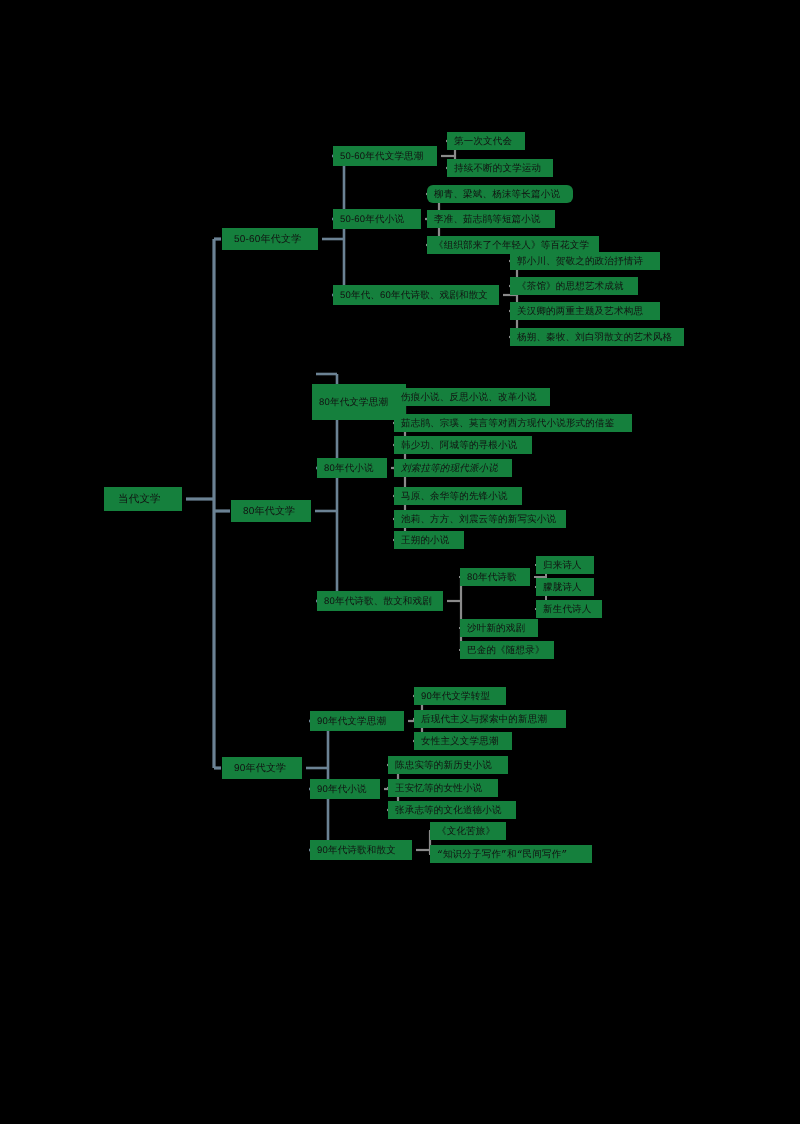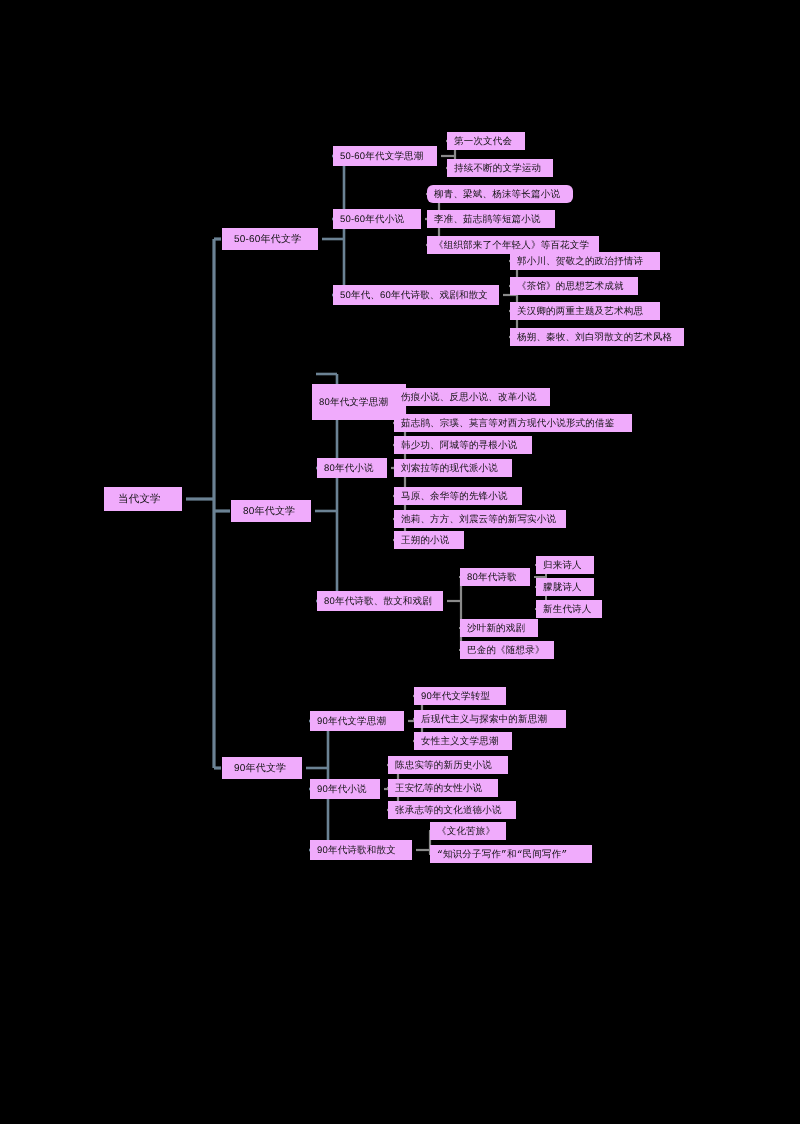--- a/index.html
+++ b/index.html
@@ -15,21 +15,21 @@
     overflow: hidden;
   }
   #canvas {
     position: absolute;
     inset: 0;
     width: 800px;
     height: 1124px;
   }
   .node {
     position: absolute;
-    background: #f0abfc;
+    background: #15803d;
     color: #111111;
     font-size: 10px;
     line-height: 13px;
     letter-spacing: 0.2px;
     white-space: nowrap;
     padding: 4px 7px 4px 7px;
     box-sizing: border-box;
     text-rendering: geometricPrecision;
   }
   .node.root {
@@ -140,21 +140,21 @@
       <div class="node lvl3" style="left: 510px; top: 252px; min-width: 150px; height: 18px; display: flex; align-items: center;">郭小川、贺敬之的政治抒情诗</div>
       <div class="node lvl3" style="left: 510px; top: 277px; min-width: 128px; height: 18px; display: flex; align-items: center;">《茶馆》的思想艺术成就</div>
       <div class="node lvl3" style="left: 510px; top: 302px; min-width: 150px; height: 18px; display: flex; align-items: center;">关汉卿的两重主题及艺术构思</div>
       <div class="node lvl3" style="left: 510px; top: 328px; min-width: 174px; height: 18px; display: flex; align-items: center;">杨朔、秦牧、刘白羽散文的艺术风格</div>
       <div class="node lvl1" style="left: 231px; top: 500px; min-width: 80px; height: 22px; display: flex; align-items: center;">80年代文学</div>
       <div class="node lvl2" style="left: 312px; top: 364px; min-width: 94px; height: 36px; display: flex; align-items: center; margin-top: 20px;">80年代文学思潮</div>
       <div class="node lvl2" style="left: 317px; top: 458px; min-width: 70px; height: 20px; display: flex; align-items: center;">80年代小说</div>
       <div class="node lvl3" style="left: 394px; top: 388px; min-width: 156px; height: 18px; display: flex; align-items: center;">伤痕小说、反思小说、改革小说</div>
       <div class="node lvl3" style="left: 394px; top: 414px; min-width: 238px; height: 18px; display: flex; align-items: center;">茹志鹃、宗璞、莫言等对西方现代小说形式的借鉴</div>
       <div class="node lvl3" style="left: 394px; top: 436px; min-width: 138px; height: 18px; display: flex; align-items: center;">韩少功、阿城等的寻根小说</div>
-      <div class="node lvl3" style="left: 394px; top: 459px; min-width: 118px; height: 18px; display: flex; align-items: center;">刘索拉等的现代派小说</div>
+      <div class="node lvl3" style="left: 394px; top: 459px; min-width: 118px; height: 18px; display: flex; align-items: center; font-style: italic;">刘索拉等的现代派小说</div>
       <div class="node lvl3" style="left: 394px; top: 487px; min-width: 128px; height: 18px; display: flex; align-items: center;">马原、余华等的先锋小说</div>
       <div class="node lvl3" style="left: 394px; top: 510px; min-width: 172px; height: 18px; display: flex; align-items: center;">池莉、方方、刘震云等的新写实小说</div>
       <div class="node lvl3" style="left: 394px; top: 531px; min-width: 70px; height: 18px; display: flex; align-items: center;">王朔的小说</div>
       <div class="node lvl2" style="left: 317px; top: 591px; min-width: 126px; height: 20px; display: flex; align-items: center;">80年代诗歌、散文和戏剧</div>
       <div class="node lvl3" style="left: 460px; top: 568px; min-width: 70px; height: 18px; display: flex; align-items: center;">80年代诗歌</div>
       <div class="node lvl4" style="left: 536px; top: 556px; min-width: 58px; height: 18px; display: flex; align-items: center;">归来诗人</div>
       <div class="node lvl4" style="left: 536px; top: 578px; min-width: 58px; height: 18px; display: flex; align-items: center;">朦胧诗人</div>
       <div class="node lvl4" style="left: 536px; top: 600px; min-width: 66px; height: 18px; display: flex; align-items: center;">新生代诗人</div>
       <div class="node lvl3" style="left: 460px; top: 619px; min-width: 78px; height: 18px; display: flex; align-items: center;">沙叶新的戏剧</div>
       <div class="node lvl3" style="left: 460px; top: 641px; min-width: 94px; height: 18px; display: flex; align-items: center;">巴金的《随想录》</div>

